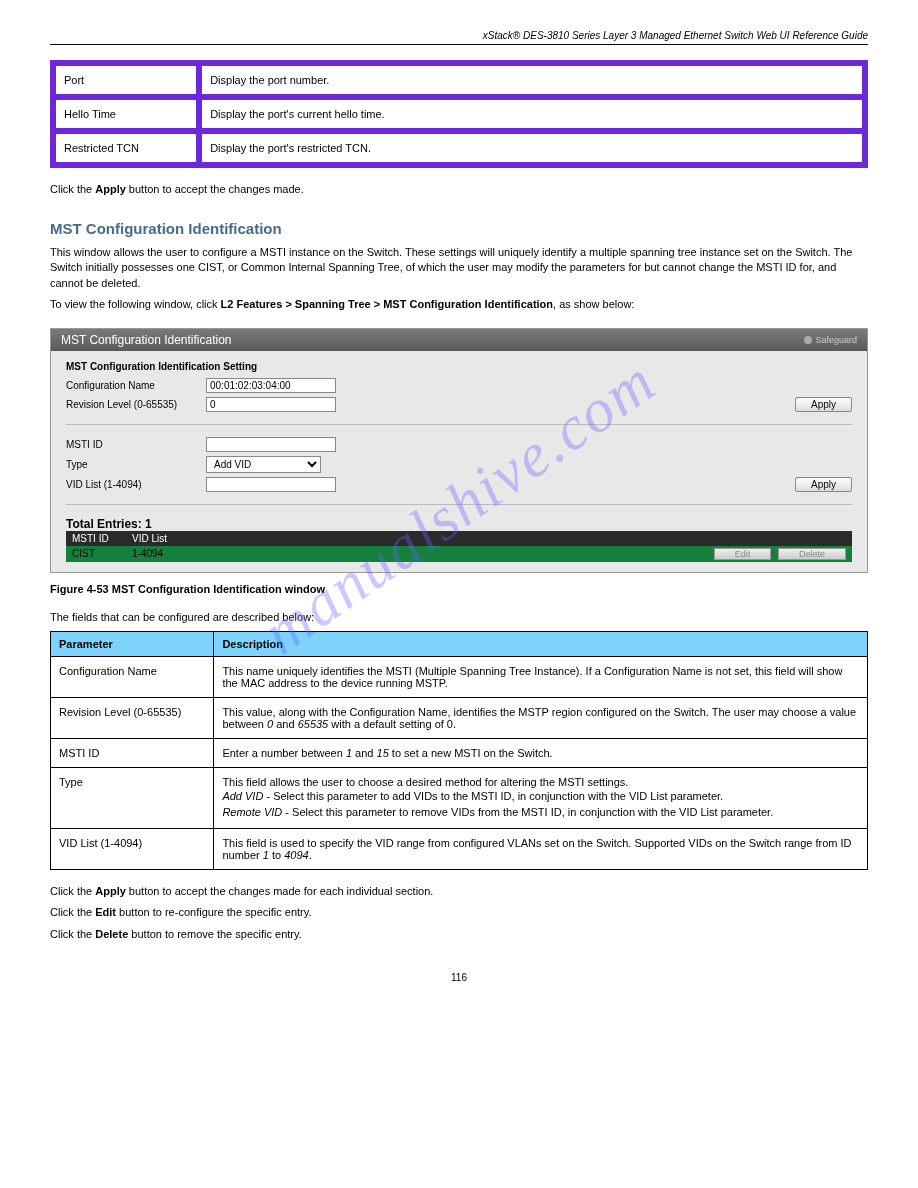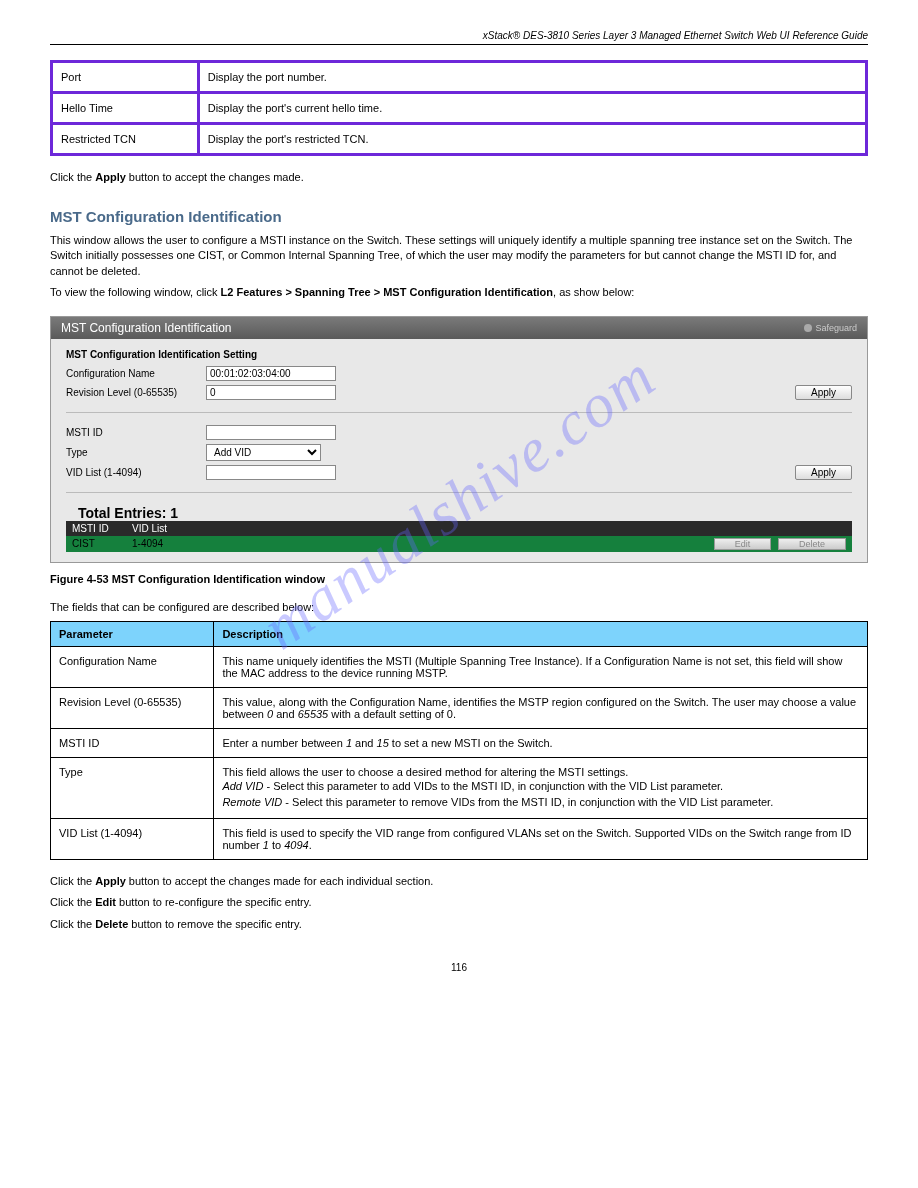--- a/index.html
+++ b/index.html
@@ -36,21 +36,21 @@
       border-bottom: 1px solid #000;
       padding-bottom: 3px;
       margin-bottom: 15px;
     }
     .table-simple {
       width: 100%;
       border-collapse: collapse;
       margin-bottom: 15px;
     }
     .table-simple td {
-      border: 3px solid #6d28d9;
+      border: 6px solid #6d28d9;
       padding: 8px;
       vertical-align: top;
       font-size: 11px;
     }
     .table-simple td:first-child {
       width: 18%;
     }
     .post-table-note {
       font-size: 11px;
       margin-bottom: 25px;
@@ -134,24 +134,23 @@
       font-size: 10px;
       cursor: pointer;
       border-radius: 2px;
     }
     .panel-divider {
       border: none;
       border-top: 1px solid #bbb;
       margin: 12px 0;
     }
     .total-entries {
-      font-size: 14px;
+      font-size: 12px;
       font-weight: bold;
       margin-top: 8px;
-      margin-left: 12px;
     }
     .data-table {
       width: 100%;
       border-collapse: collapse;
       font-size: 10px;
     }
     .data-table th {
       background: #2a2a2a;
       color: #fff;
       text-align: left;

